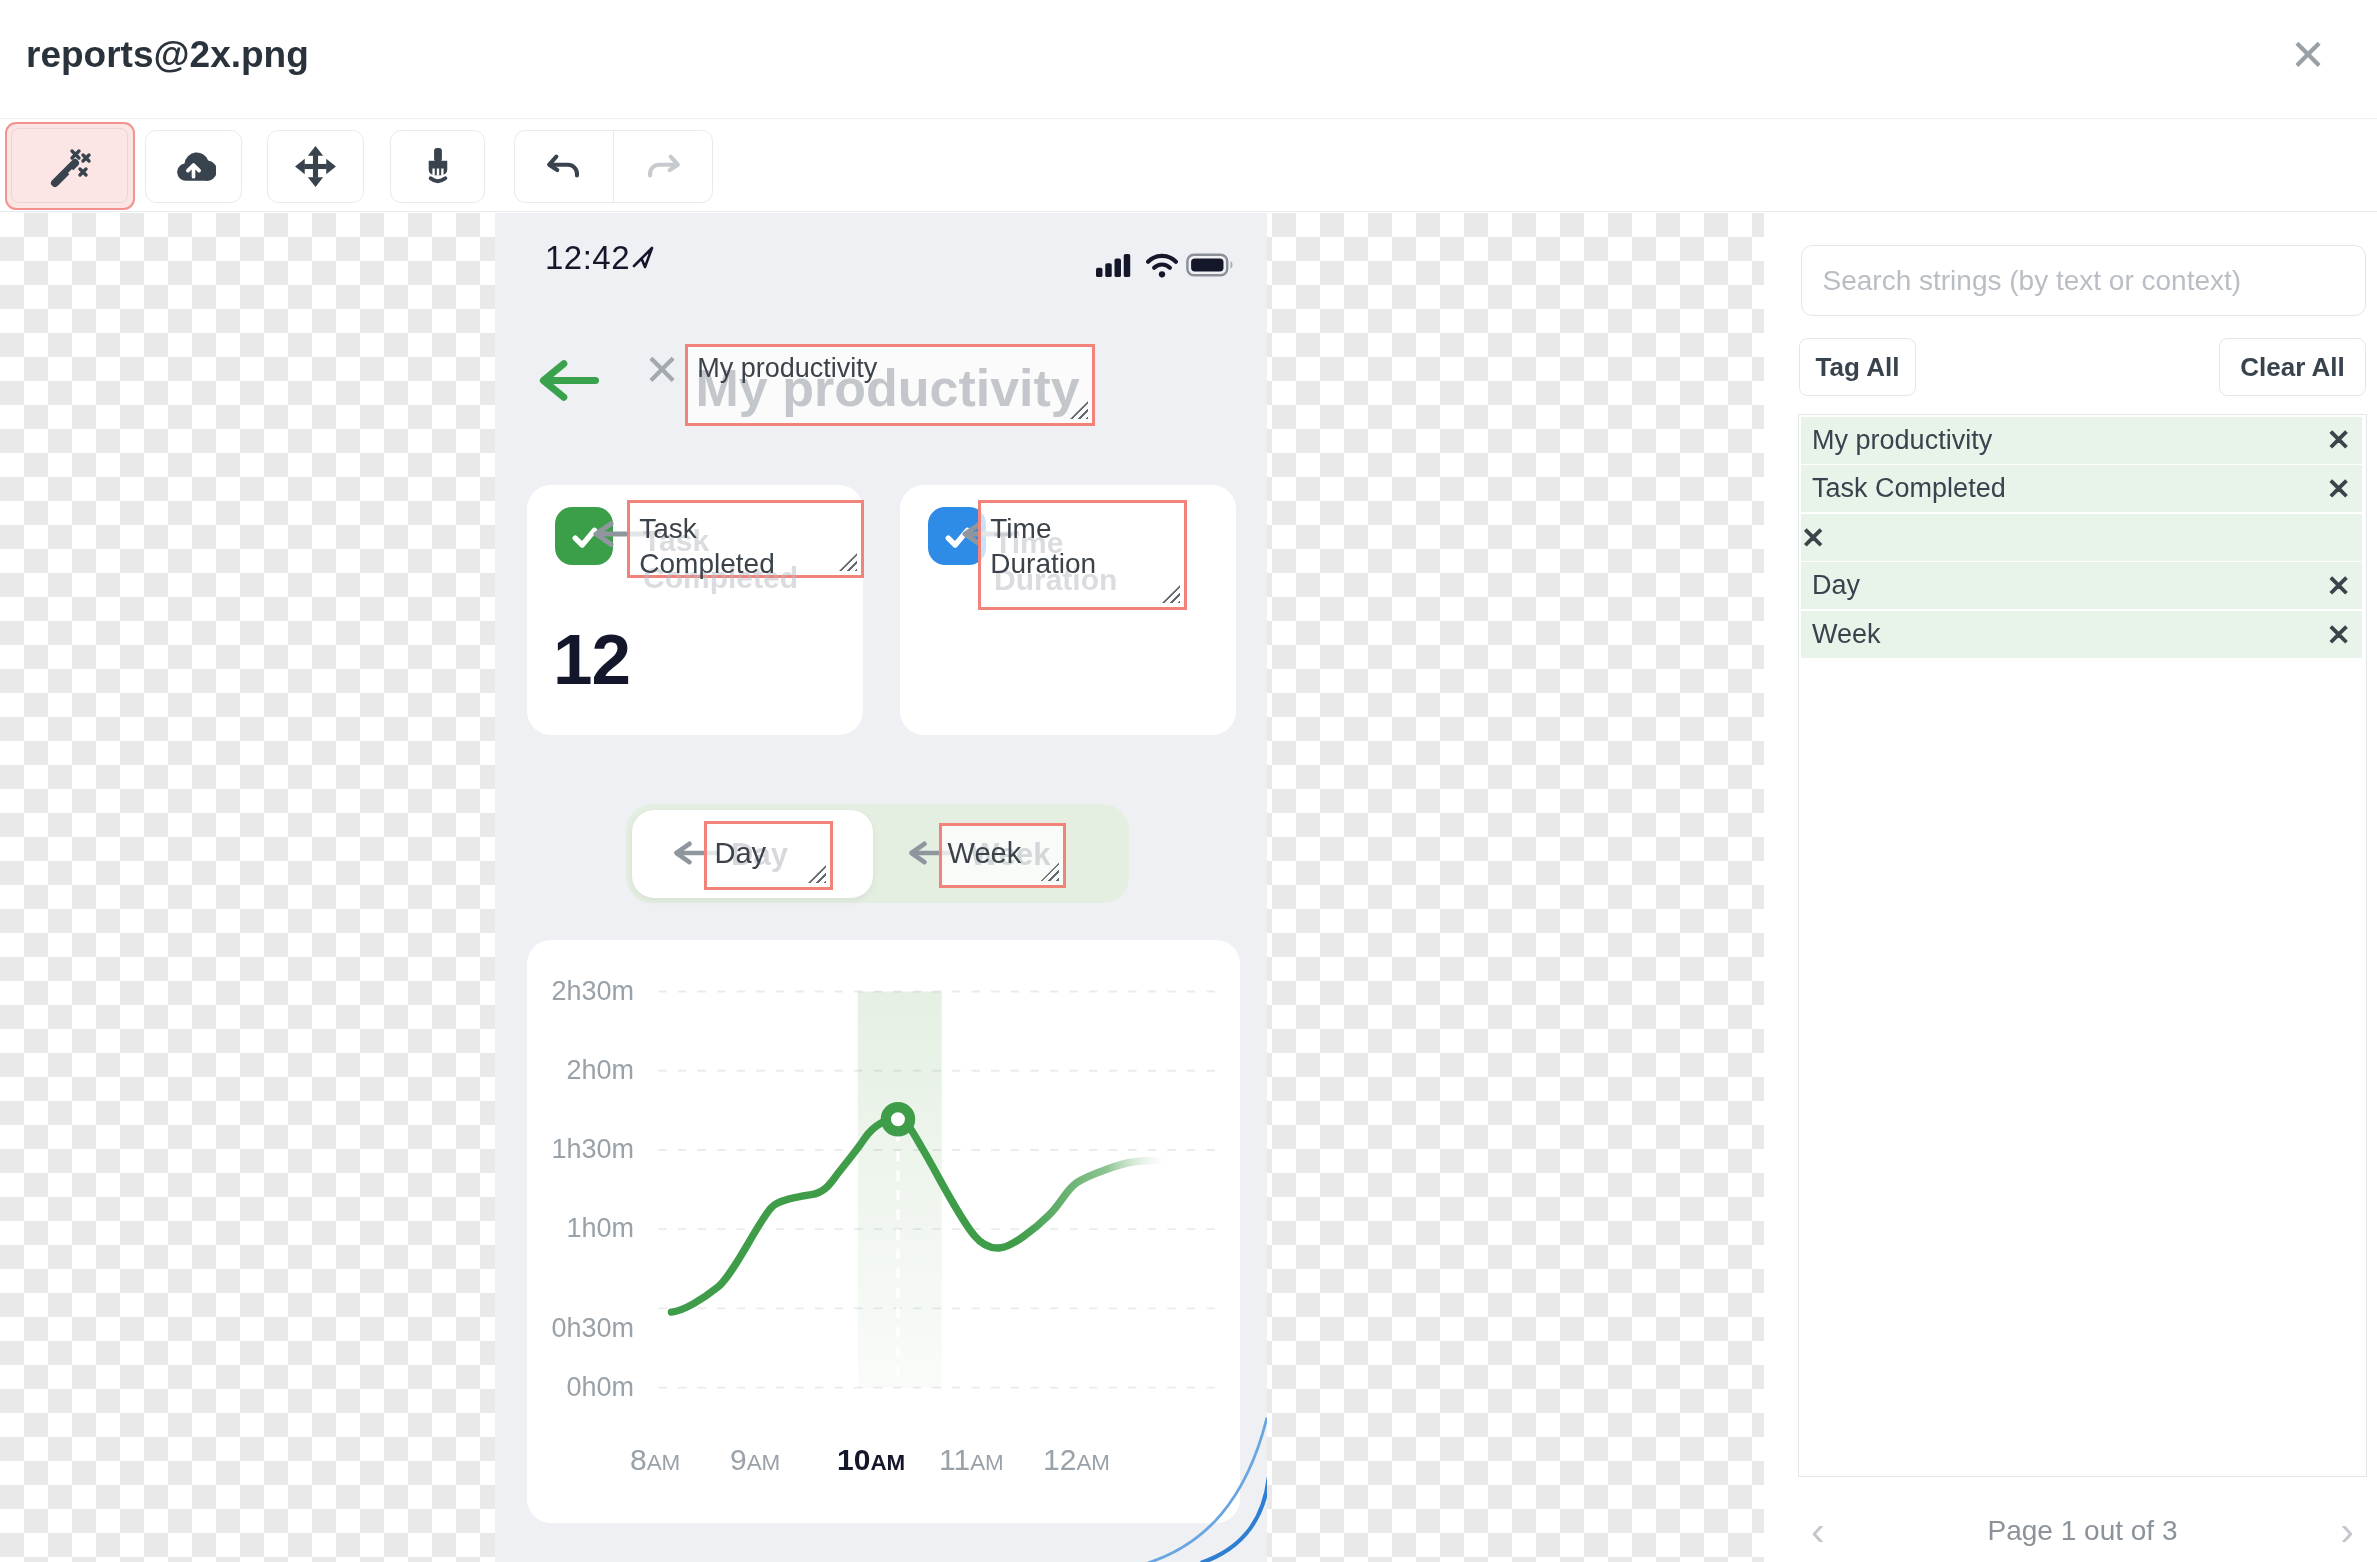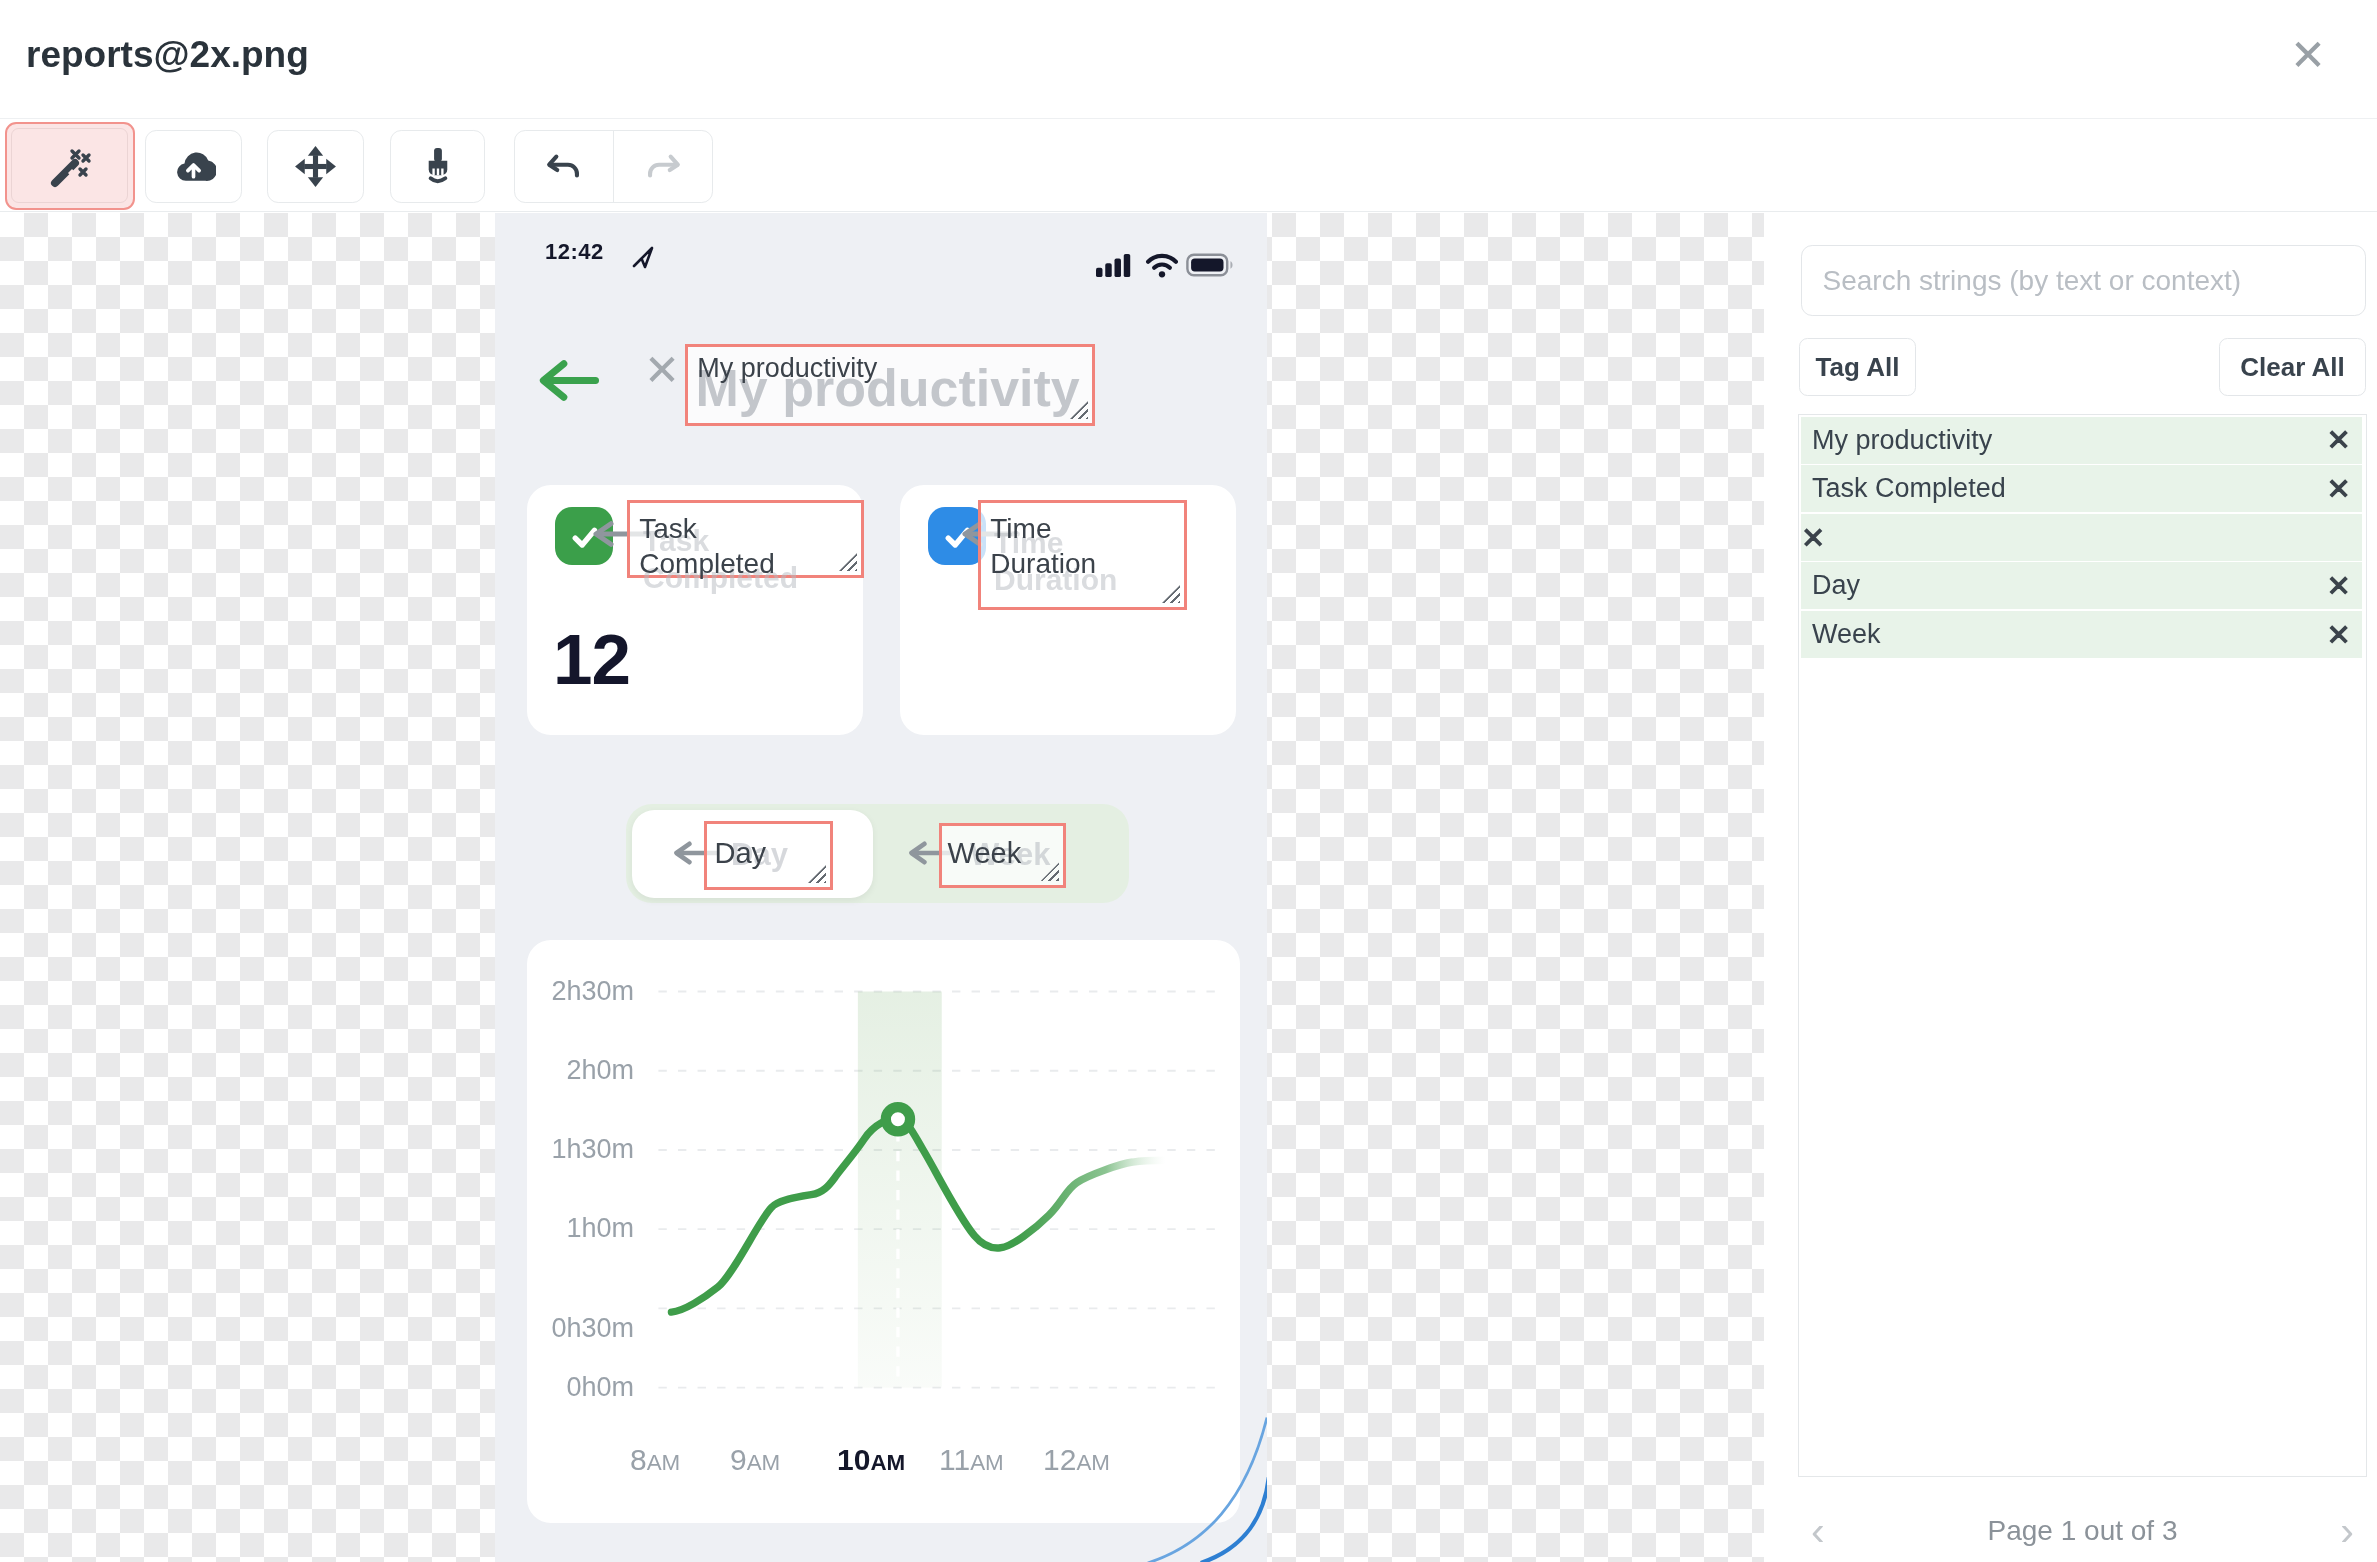--- a/index.html
+++ b/index.html
@@ -30,21 +30,21 @@
   .tab.labels{flex:1;background:#fff;}
   .badge{background:#e0ebf8;color:#4687c9;font-size:24px;font-weight:600;padding:4.7px 11.2px;border-radius:6.5px;}
   .savebtn{position:absolute;left:2235px;top:129px;width:121px;height:75px;background:#3f9e46;border-radius:8.4px;color:#fff;font-size:30px;font-weight:600;display:flex;align-items:center;justify-content:center;cursor:pointer;}
 
   
   .canvas{position:absolute;left:0;top:213px;width:1764px;height:1350px;background-color:#fff;
     background-image:linear-gradient(45deg,#e9e9ea 25%,transparent 25%,transparent 75%,#e9e9ea 75%),
                      linear-gradient(45deg,#e9e9ea 25%,transparent 25%,transparent 75%,#e9e9ea 75%);
     background-size:48px 48px;background-position:0 0,24px 24px;}
   .phone{position:absolute;left:495px;top:0px;width:772px;height:1350px;background:#eef0f4;overflow:hidden;}
-  .ptime{position:absolute;left:50px;top:26px;font-size:22px;font-weight:700;color:#14172a;letter-spacing:0.5px;}
+  .ptime{position:absolute;left:50px;top:26px;font-size:33px;font-weight:400;color:#14172a;letter-spacing:0.5px;}
   .card{position:absolute;width:336px;height:250px;background:#fff;border-radius:24px;}
   .iconsq{position:absolute;left:28px;top:22.4px;width:58px;height:58px;border-radius:17px;display:flex;align-items:center;justify-content:center;}
   .cardval{position:absolute;left:26px;top:134px;font-size:71px;font-weight:800;color:#14162b;letter-spacing:-0.9px;}
   .valunit{font-size:39px;font-weight:600;color:#aeb3ba;}
   .tagbox{position:absolute;border:3.7px solid #f1837b;background:rgba(255,255,255,.75);z-index:3;}
   .ghost{position:absolute;color:#b6bac0;opacity:.8;font-weight:600;white-space:nowrap;}
   .tlab{position:absolute;color:#3b424a;font-weight:400;white-space:pre-line;}
   .handle{position:absolute;right:3.7px;bottom:3.7px;width:18.6px;height:18.6px;
     background:repeating-linear-gradient(135deg,#646a71 0 2.3px,transparent 2.3px 6px);
     clip-path:polygon(100% 0,100% 100%,0 100%);}

